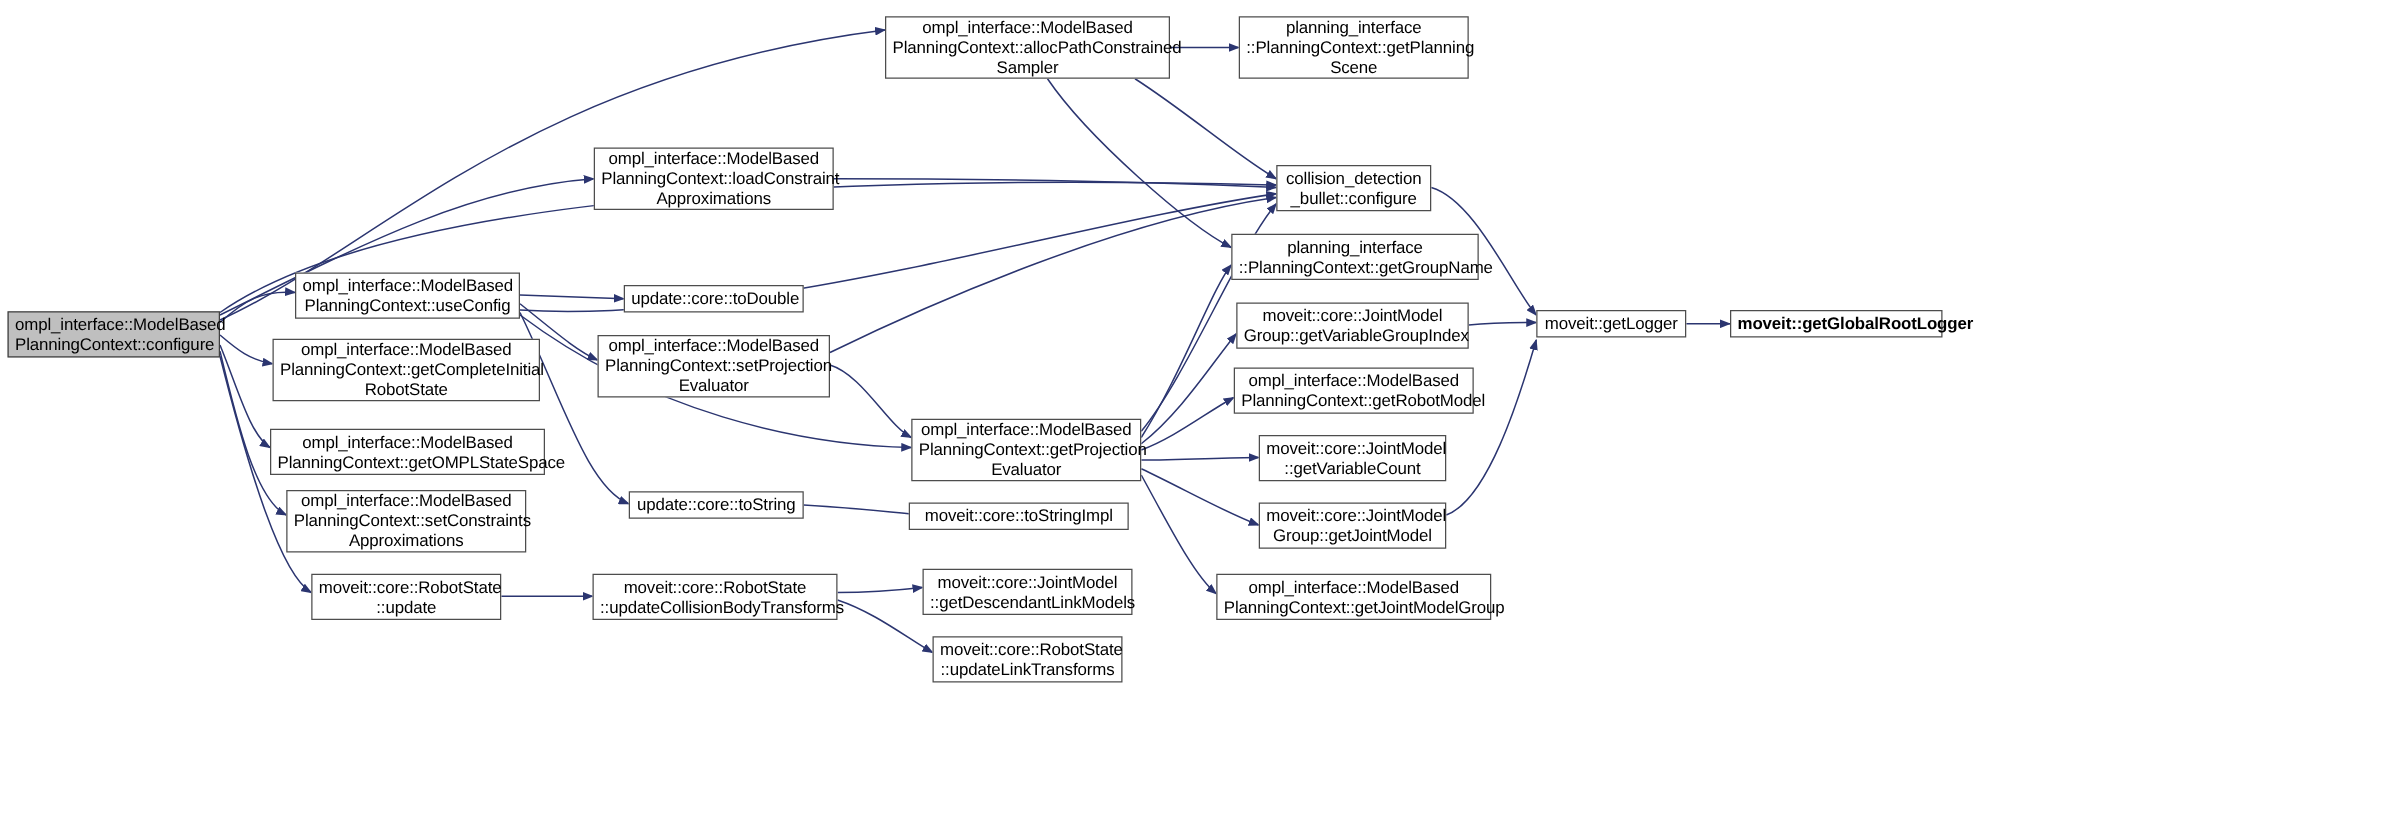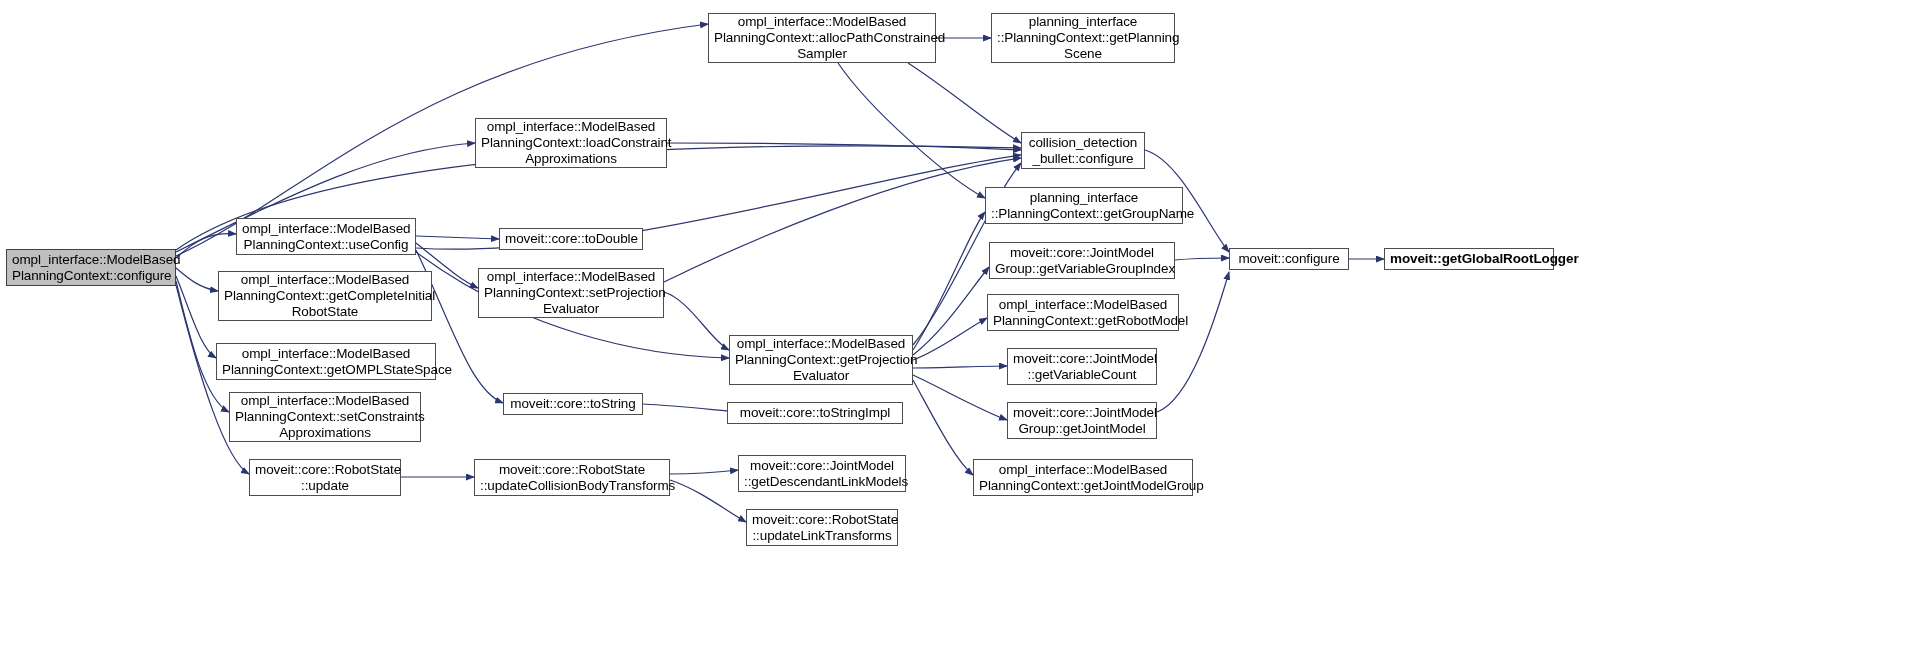--- a/index.html
+++ b/index.html
@@ -109,41 +109,41 @@
 Scene</span></div>
       <div class="node" style="left: 475px; top: 118px; width: 192px; height: 50px;"><span class="node-label">ompl_interface::ModelBased
 PlanningContext::loadConstraint
 Approximations</span></div>
       <div class="node" style="left: 1021px; top: 132px; width: 124px; height: 37px;"><span class="node-label">collision_detection
 _bullet::configure</span></div>
       <div class="node" style="left: 985px; top: 187px; width: 198px; height: 37px;"><span class="node-label">planning_interface
 ::PlanningContext::getGroupName</span></div>
       <div class="node" style="left: 236px; top: 218px; width: 180px; height: 37px;"><span class="node-label">ompl_interface::ModelBased
 PlanningContext::useConfig</span></div>
-      <div class="node" style="left: 499px; top: 228px; width: 144px; height: 22px;"><span class="node-label">moveit::core::toDouble</span></div>
+      <div class="node" style="left: 499px; top: 228px; width: 144px; height: 22px;"><span class="node-label">update::core::toDouble</span></div>
       <div class="node" style="left: 989px; top: 242px; width: 186px; height: 37px;"><span class="node-label">moveit::core::JointModel
 Group::getVariableGroupIndex</span></div>
-      <div class="node" style="left: 1229px; top: 248px; width: 120px; height: 22px;"><span class="node-label">moveit::configure</span></div>
+      <div class="node" style="left: 1229px; top: 248px; width: 120px; height: 22px;"><span class="node-label">moveit::getLogger</span></div>
       <div class="node" style="left: 1384px; top: 248px; width: 170px; height: 22px; font-weight: bold;"><span class="node-label">moveit::getGlobalRootLogger</span></div>
       <div class="node" style="left: 218px; top: 271px; width: 214px; height: 50px;"><span class="node-label">ompl_interface::ModelBased
 PlanningContext::getCompleteInitial
 RobotState</span></div>
       <div class="node" style="left: 478px; top: 268px; width: 186px; height: 50px;"><span class="node-label">ompl_interface::ModelBased
 PlanningContext::setProjection
 Evaluator</span></div>
       <div class="node" style="left: 987px; top: 294px; width: 192px; height: 37px;"><span class="node-label">ompl_interface::ModelBased
 PlanningContext::getRobotModel</span></div>
       <div class="node" style="left: 216px; top: 343px; width: 220px; height: 37px;"><span class="node-label">ompl_interface::ModelBased
 PlanningContext::getOMPLStateSpace</span></div>
       <div class="node" style="left: 729px; top: 335px; width: 184px; height: 50px;"><span class="node-label">ompl_interface::ModelBased
 PlanningContext::getProjection
 Evaluator</span></div>
       <div class="node" style="left: 1007px; top: 348px; width: 150px; height: 37px;"><span class="node-label">moveit::core::JointModel
 ::getVariableCount</span></div>
-      <div class="node" style="left: 503px; top: 393px; width: 140px; height: 22px;"><span class="node-label">moveit::core::toString</span></div>
+      <div class="node" style="left: 503px; top: 393px; width: 140px; height: 22px;"><span class="node-label">update::core::toString</span></div>
       <div class="node" style="left: 229px; top: 392px; width: 192px; height: 50px;"><span class="node-label">ompl_interface::ModelBased
 PlanningContext::setConstraints
 Approximations</span></div>
       <div class="node" style="left: 727px; top: 402px; width: 176px; height: 22px;"><span class="node-label">moveit::core::toStringImpl</span></div>
       <div class="node" style="left: 1007px; top: 402px; width: 150px; height: 37px;"><span class="node-label">moveit::core::JointModel
 Group::getJointModel</span></div>
       <div class="node" style="left: 973px; top: 459px; width: 220px; height: 37px;"><span class="node-label">ompl_interface::ModelBased
 PlanningContext::getJointModelGroup</span></div>
       <div class="node" style="left: 249px; top: 459px; width: 152px; height: 37px;"><span class="node-label">moveit::core::RobotState
 ::update</span></div>

